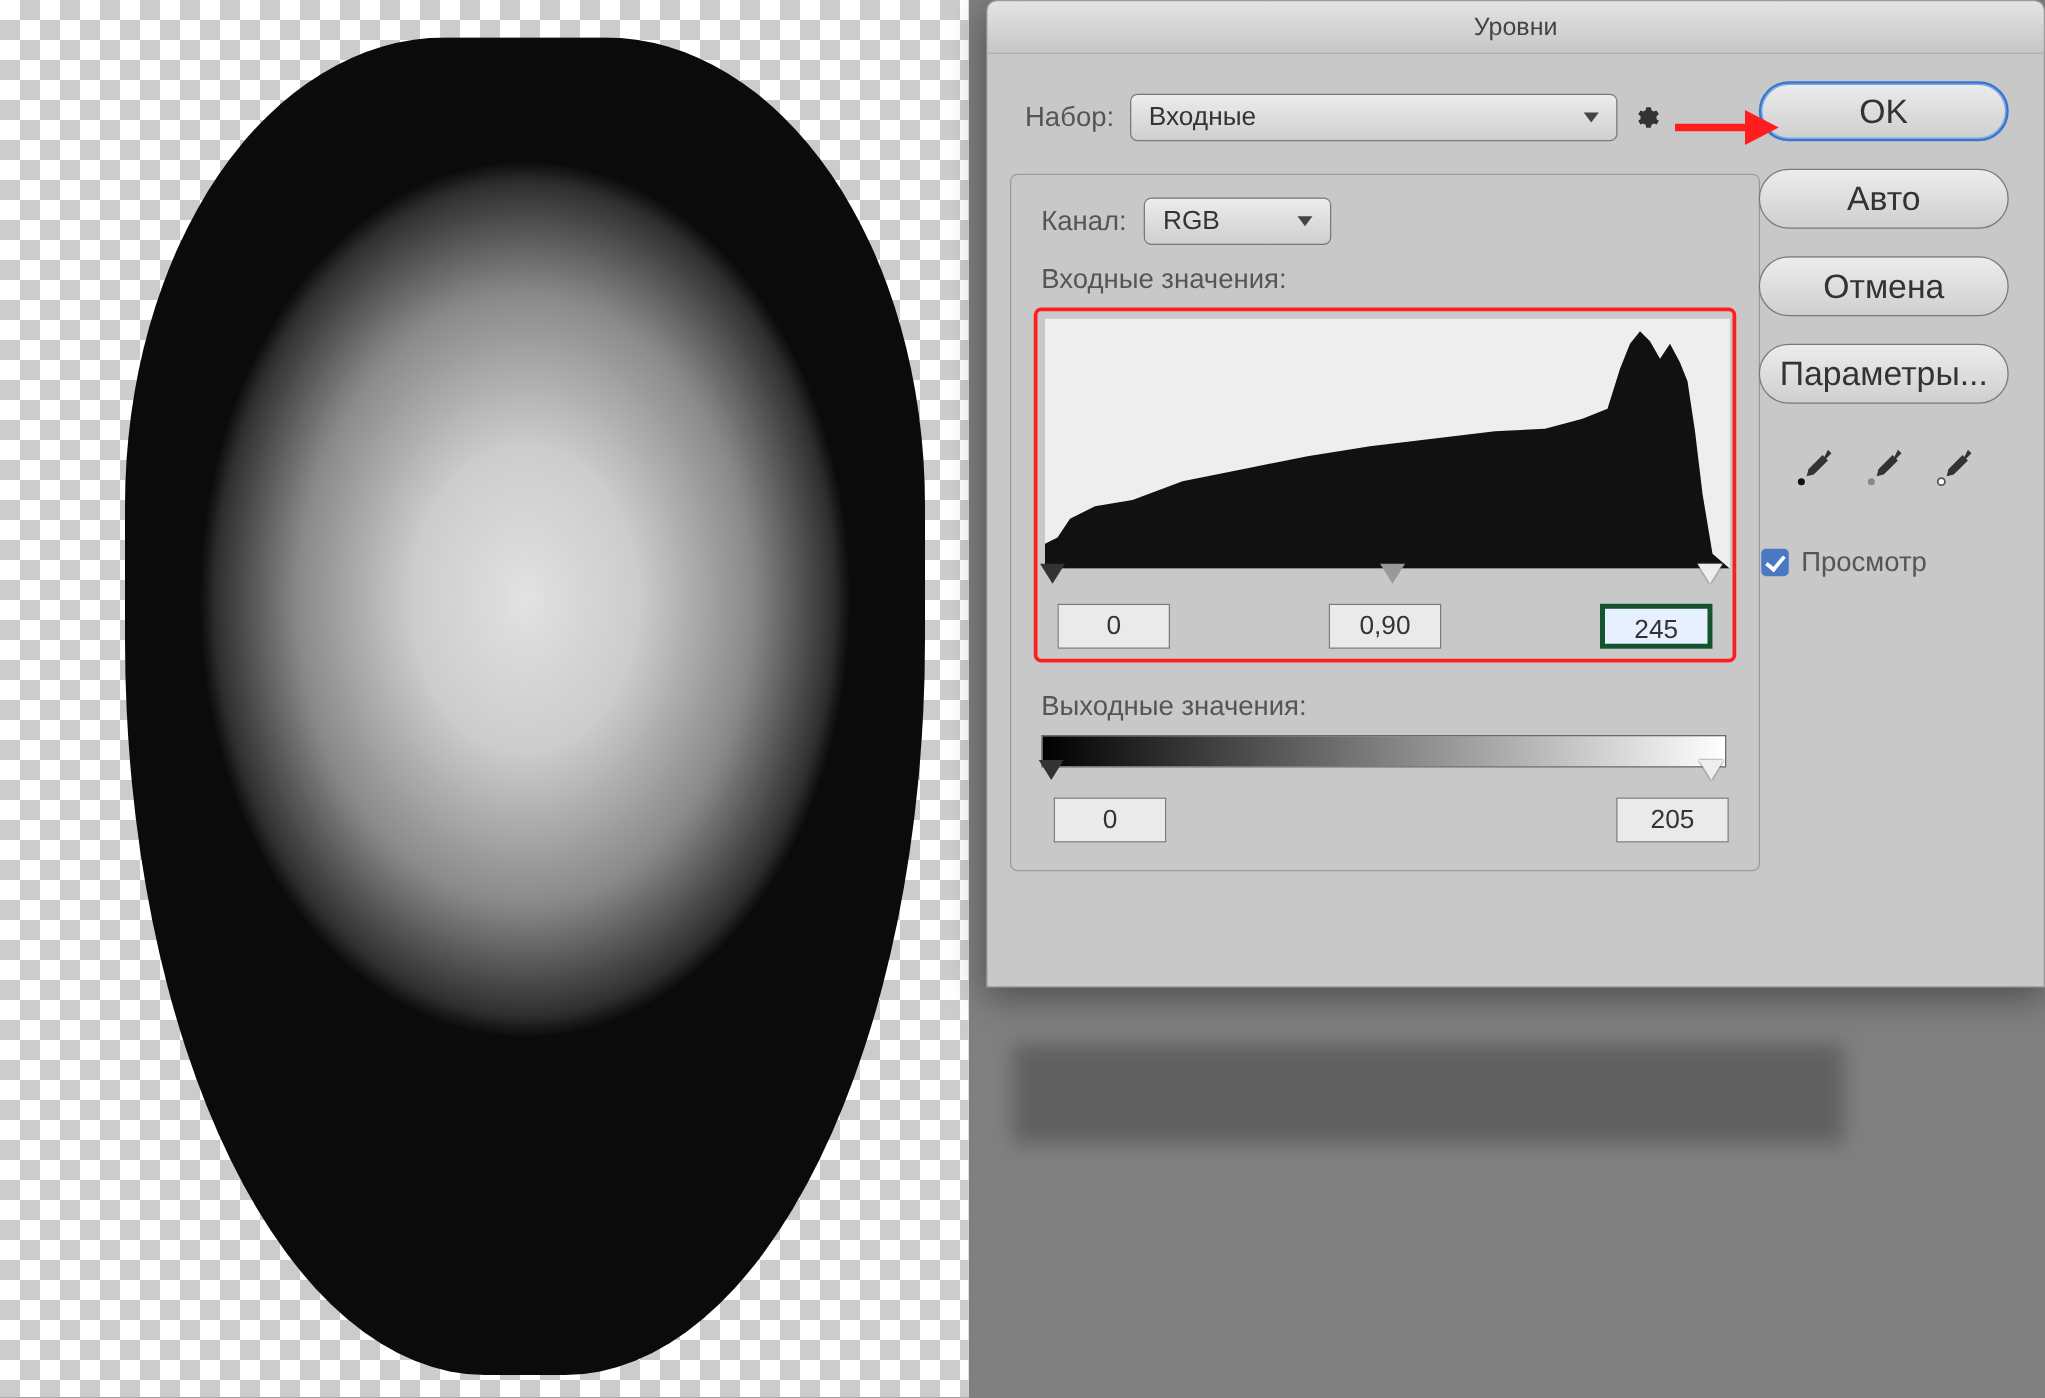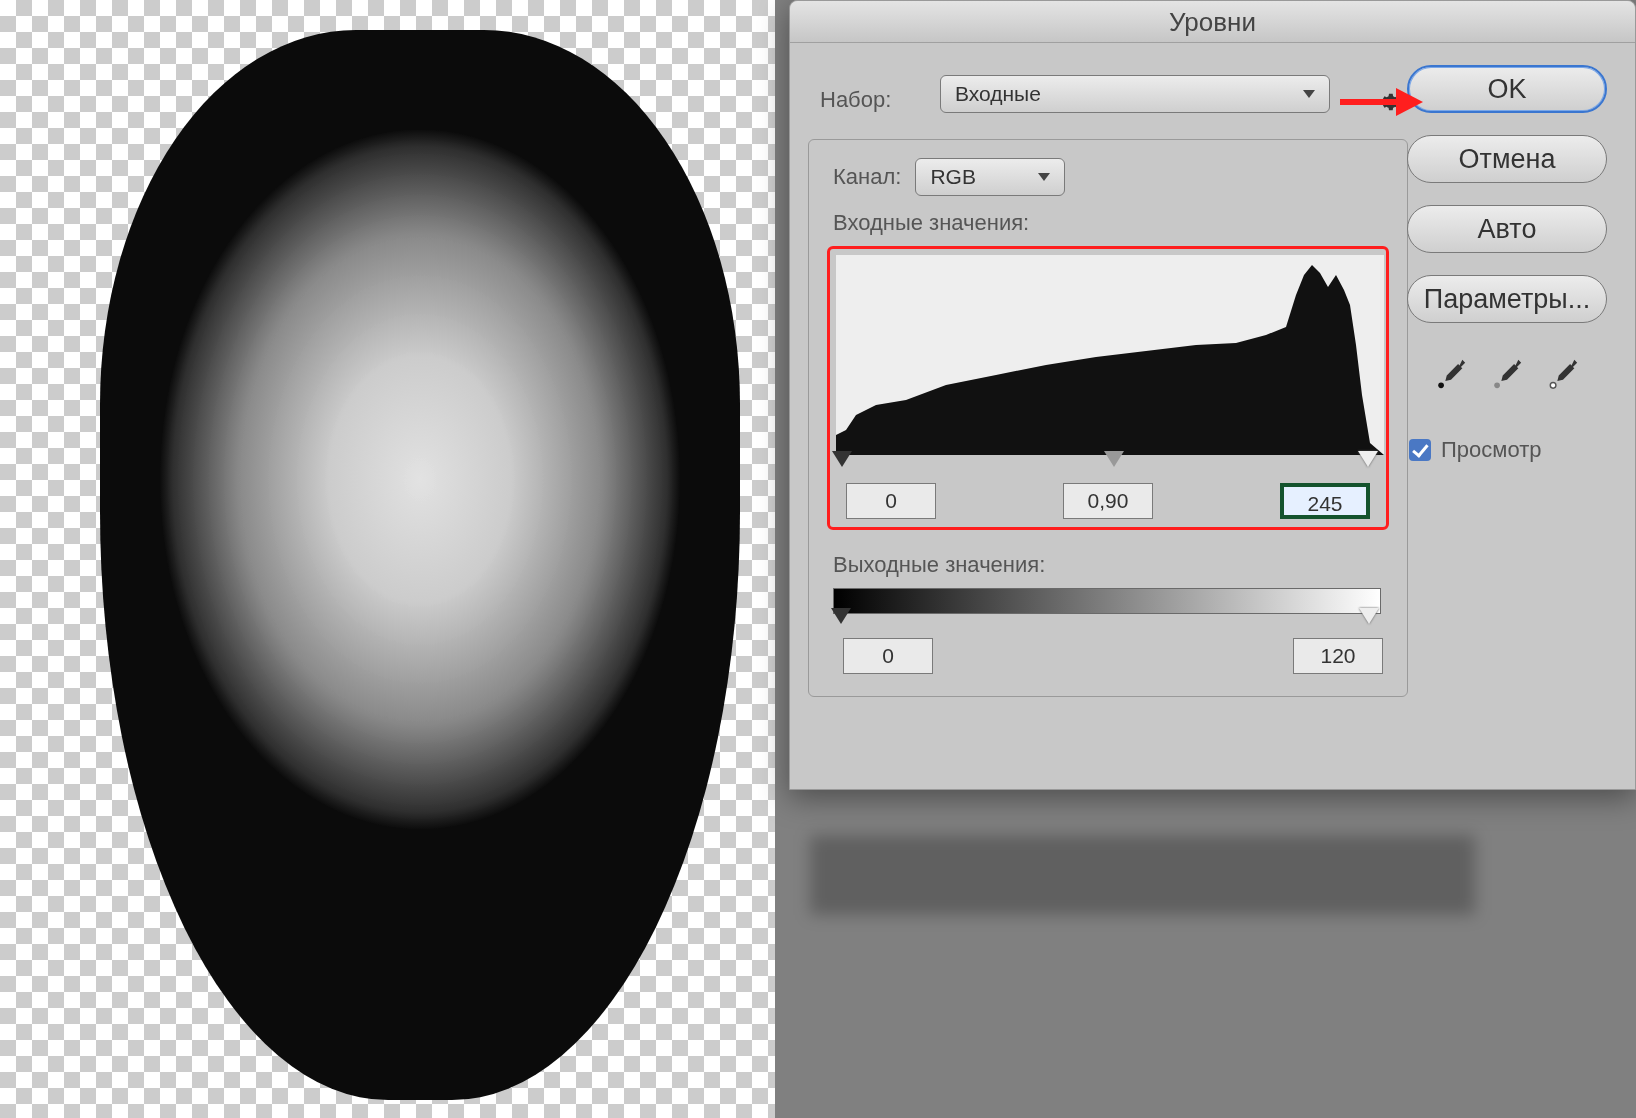--- a/index.html
+++ b/index.html
@@ -49,24 +49,24 @@
     border-radius: 8px 8px 0 0;
     box-shadow: 0 8px 30px rgba(0,0,0,0.4);
   }
   .titlebar {
     height: 42px;
     background: linear-gradient(#e4e4e4,#c6c6c6);
     border-bottom: 1px solid #a0a0a0;
     border-radius: 8px 8px 0 0;
     text-align: center;
     line-height: 42px;
-    font-size: 26px;
+    font-size: 20px;
     color: #444;
   }
-  .row { display: flex; align-items: flex-end; gap: 36px; }
+  .row { display: flex; align-items: center; }
   .label { font-size: 22px; color: #555; }
   .preset-row { margin: 32px 0 0 30px; }
   .select {
     background: linear-gradient(#ececec,#cfcfcf);
     border: 1px solid #7a7a7a;
     border-radius: 6px;
     height: 38px;
     display: flex;
     align-items: center;
     justify-content: space-between;
@@ -224,28 +224,28 @@
     </div>
 
     <div class="label output-label">Выходные значения:</div>
     <div class="gradient-bar"></div>
     <div class="out-track">
       <div class="tri black"></div>
       <div class="tri white"></div>
     </div>
     <div class="out-row">
       <div class="numbox">0</div>
-      <div class="numbox">120</div>
+      <div class="numbox">205</div>
     </div>
   </div>
 
   <div class="button-col">
     <div class="btn primary">OK</div>
+    <div class="btn">Авто</div>
     <div class="btn">Отмена</div>
-    <div class="btn">Авто</div>
     <div class="btn">Параметры...</div>
     <div class="eyedrop-row">
       <span class="eyedrop">
         <svg viewBox="0 0 24 24">
             <path fill="#333" d="M20 2l2 2-3 3 1 1-8 8-4 1 1-4 8-8 1 1 2-4z"></path>
             <circle cx="5" cy="20" r="2" fill="#111"></circle>
           </svg>
       </span>
       <span class="eyedrop">
         <svg viewBox="0 0 24 24">

